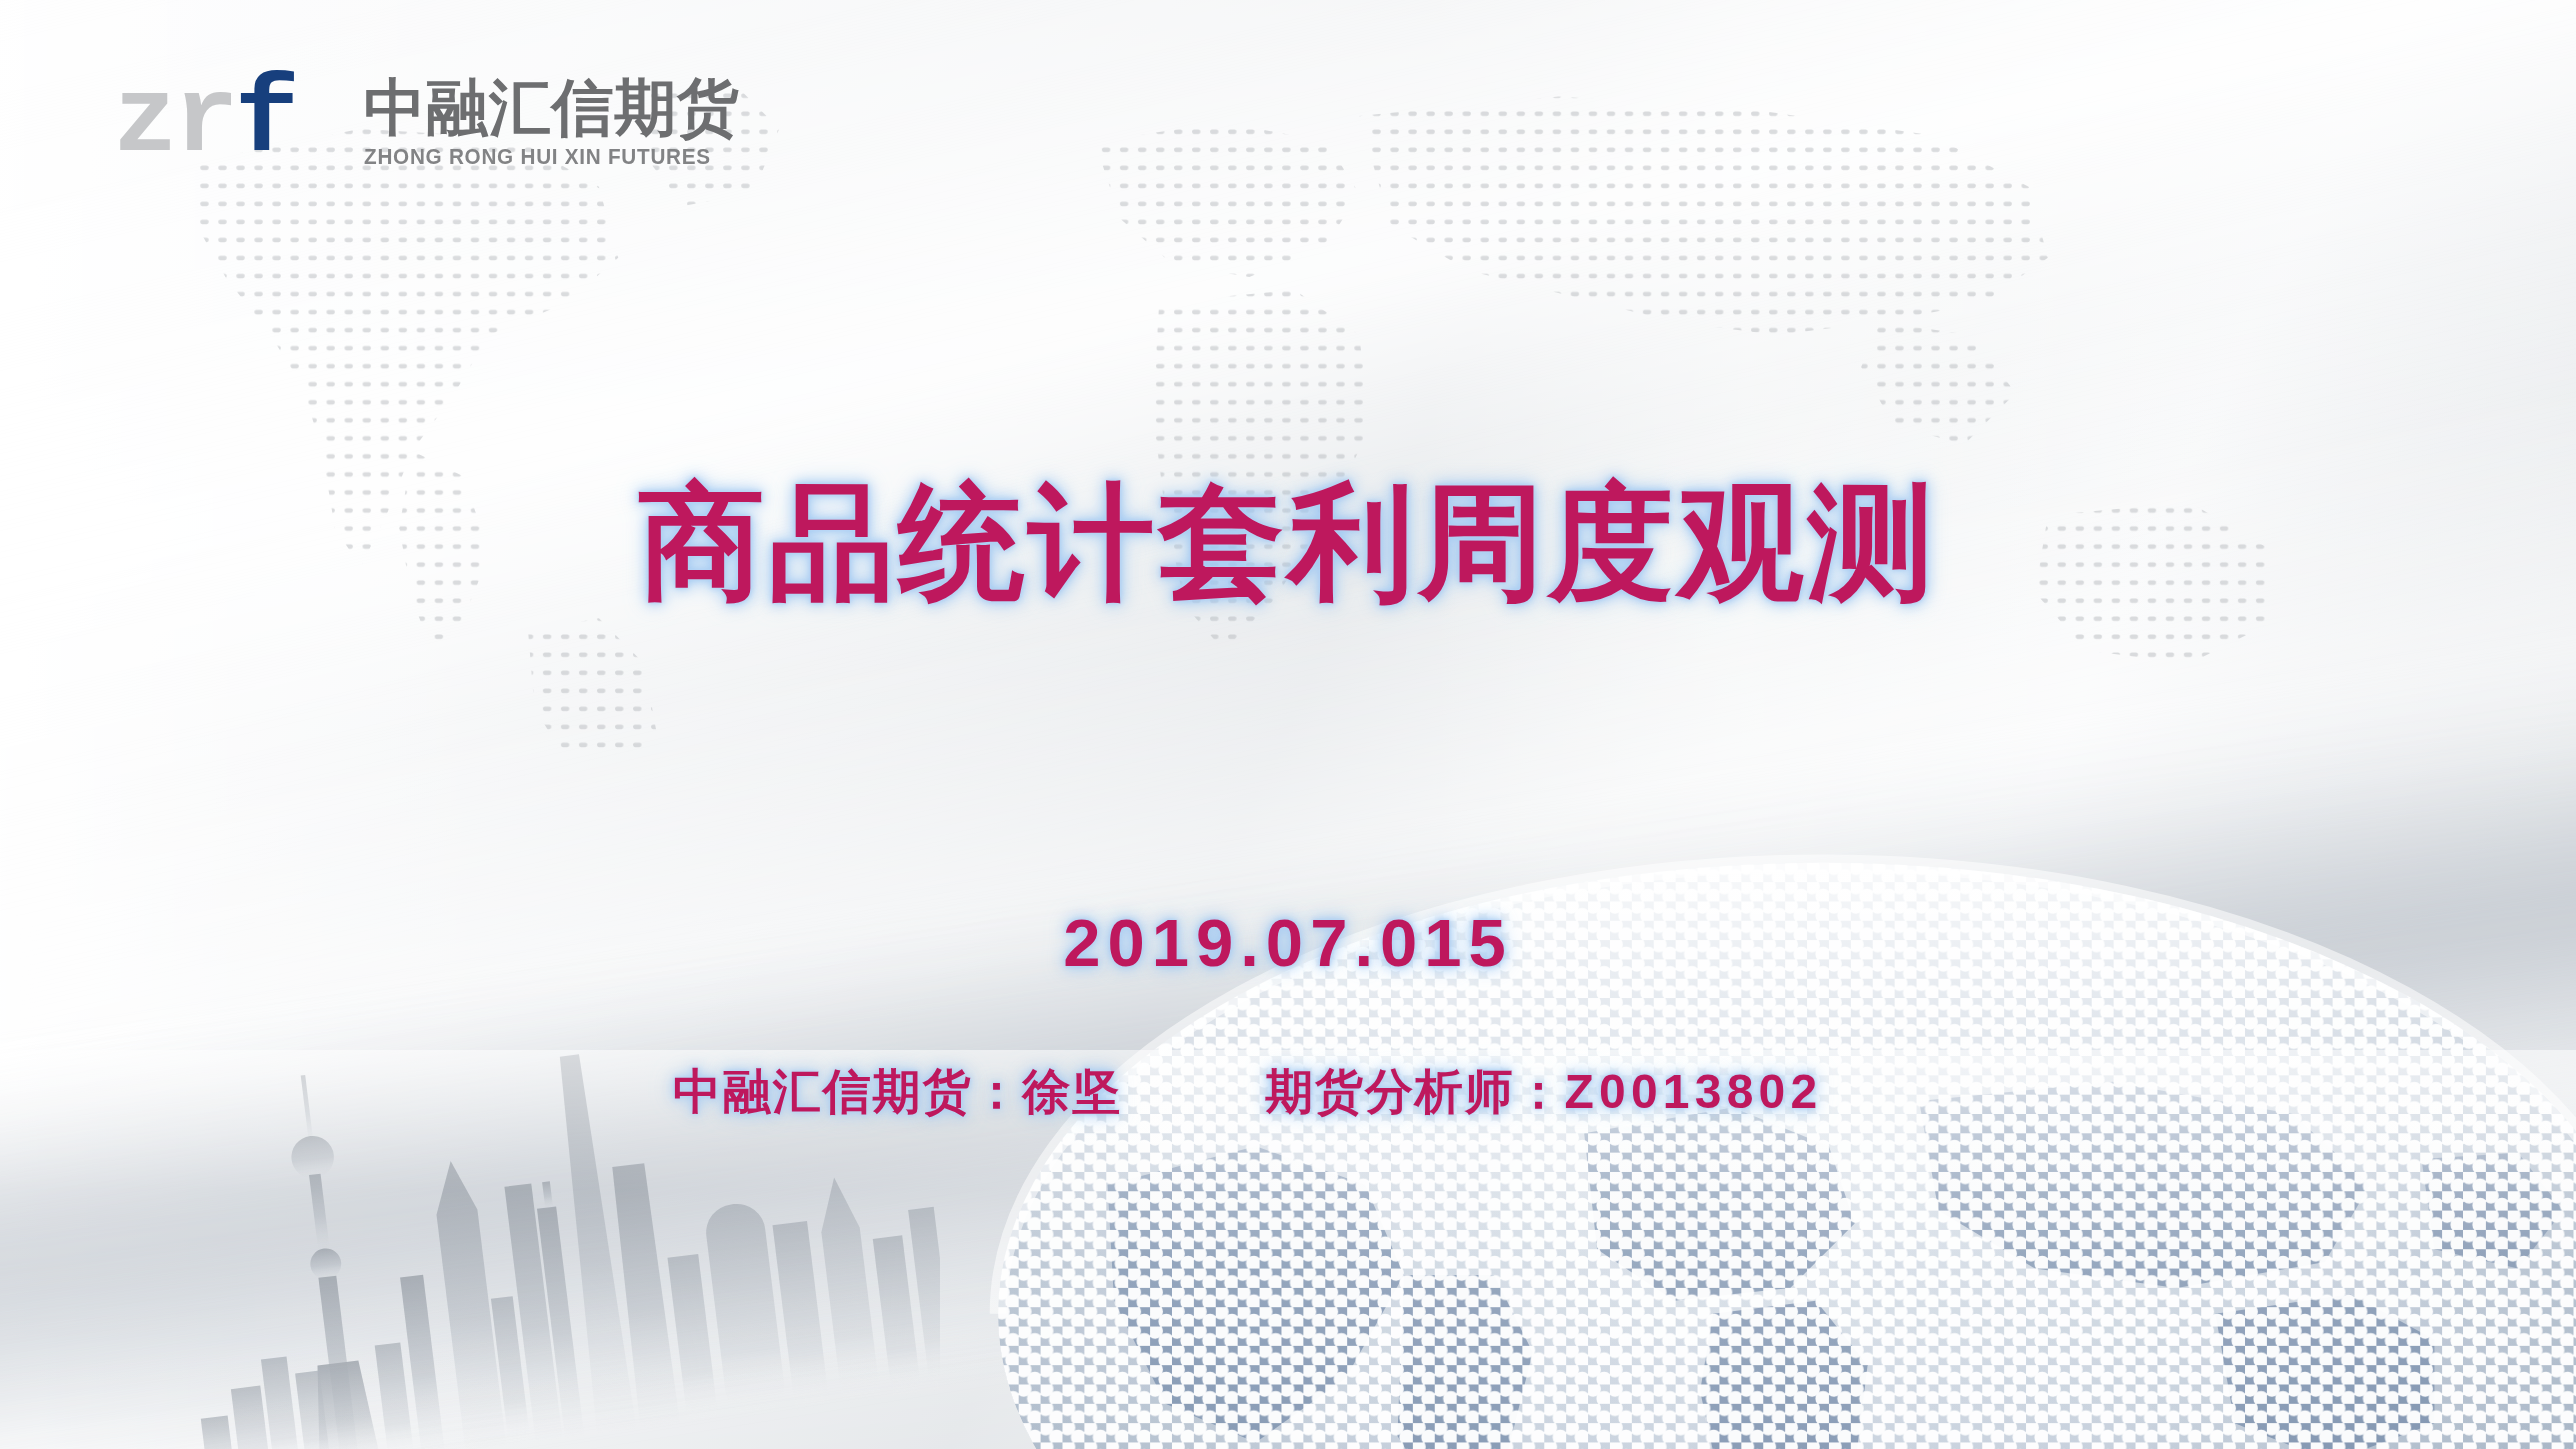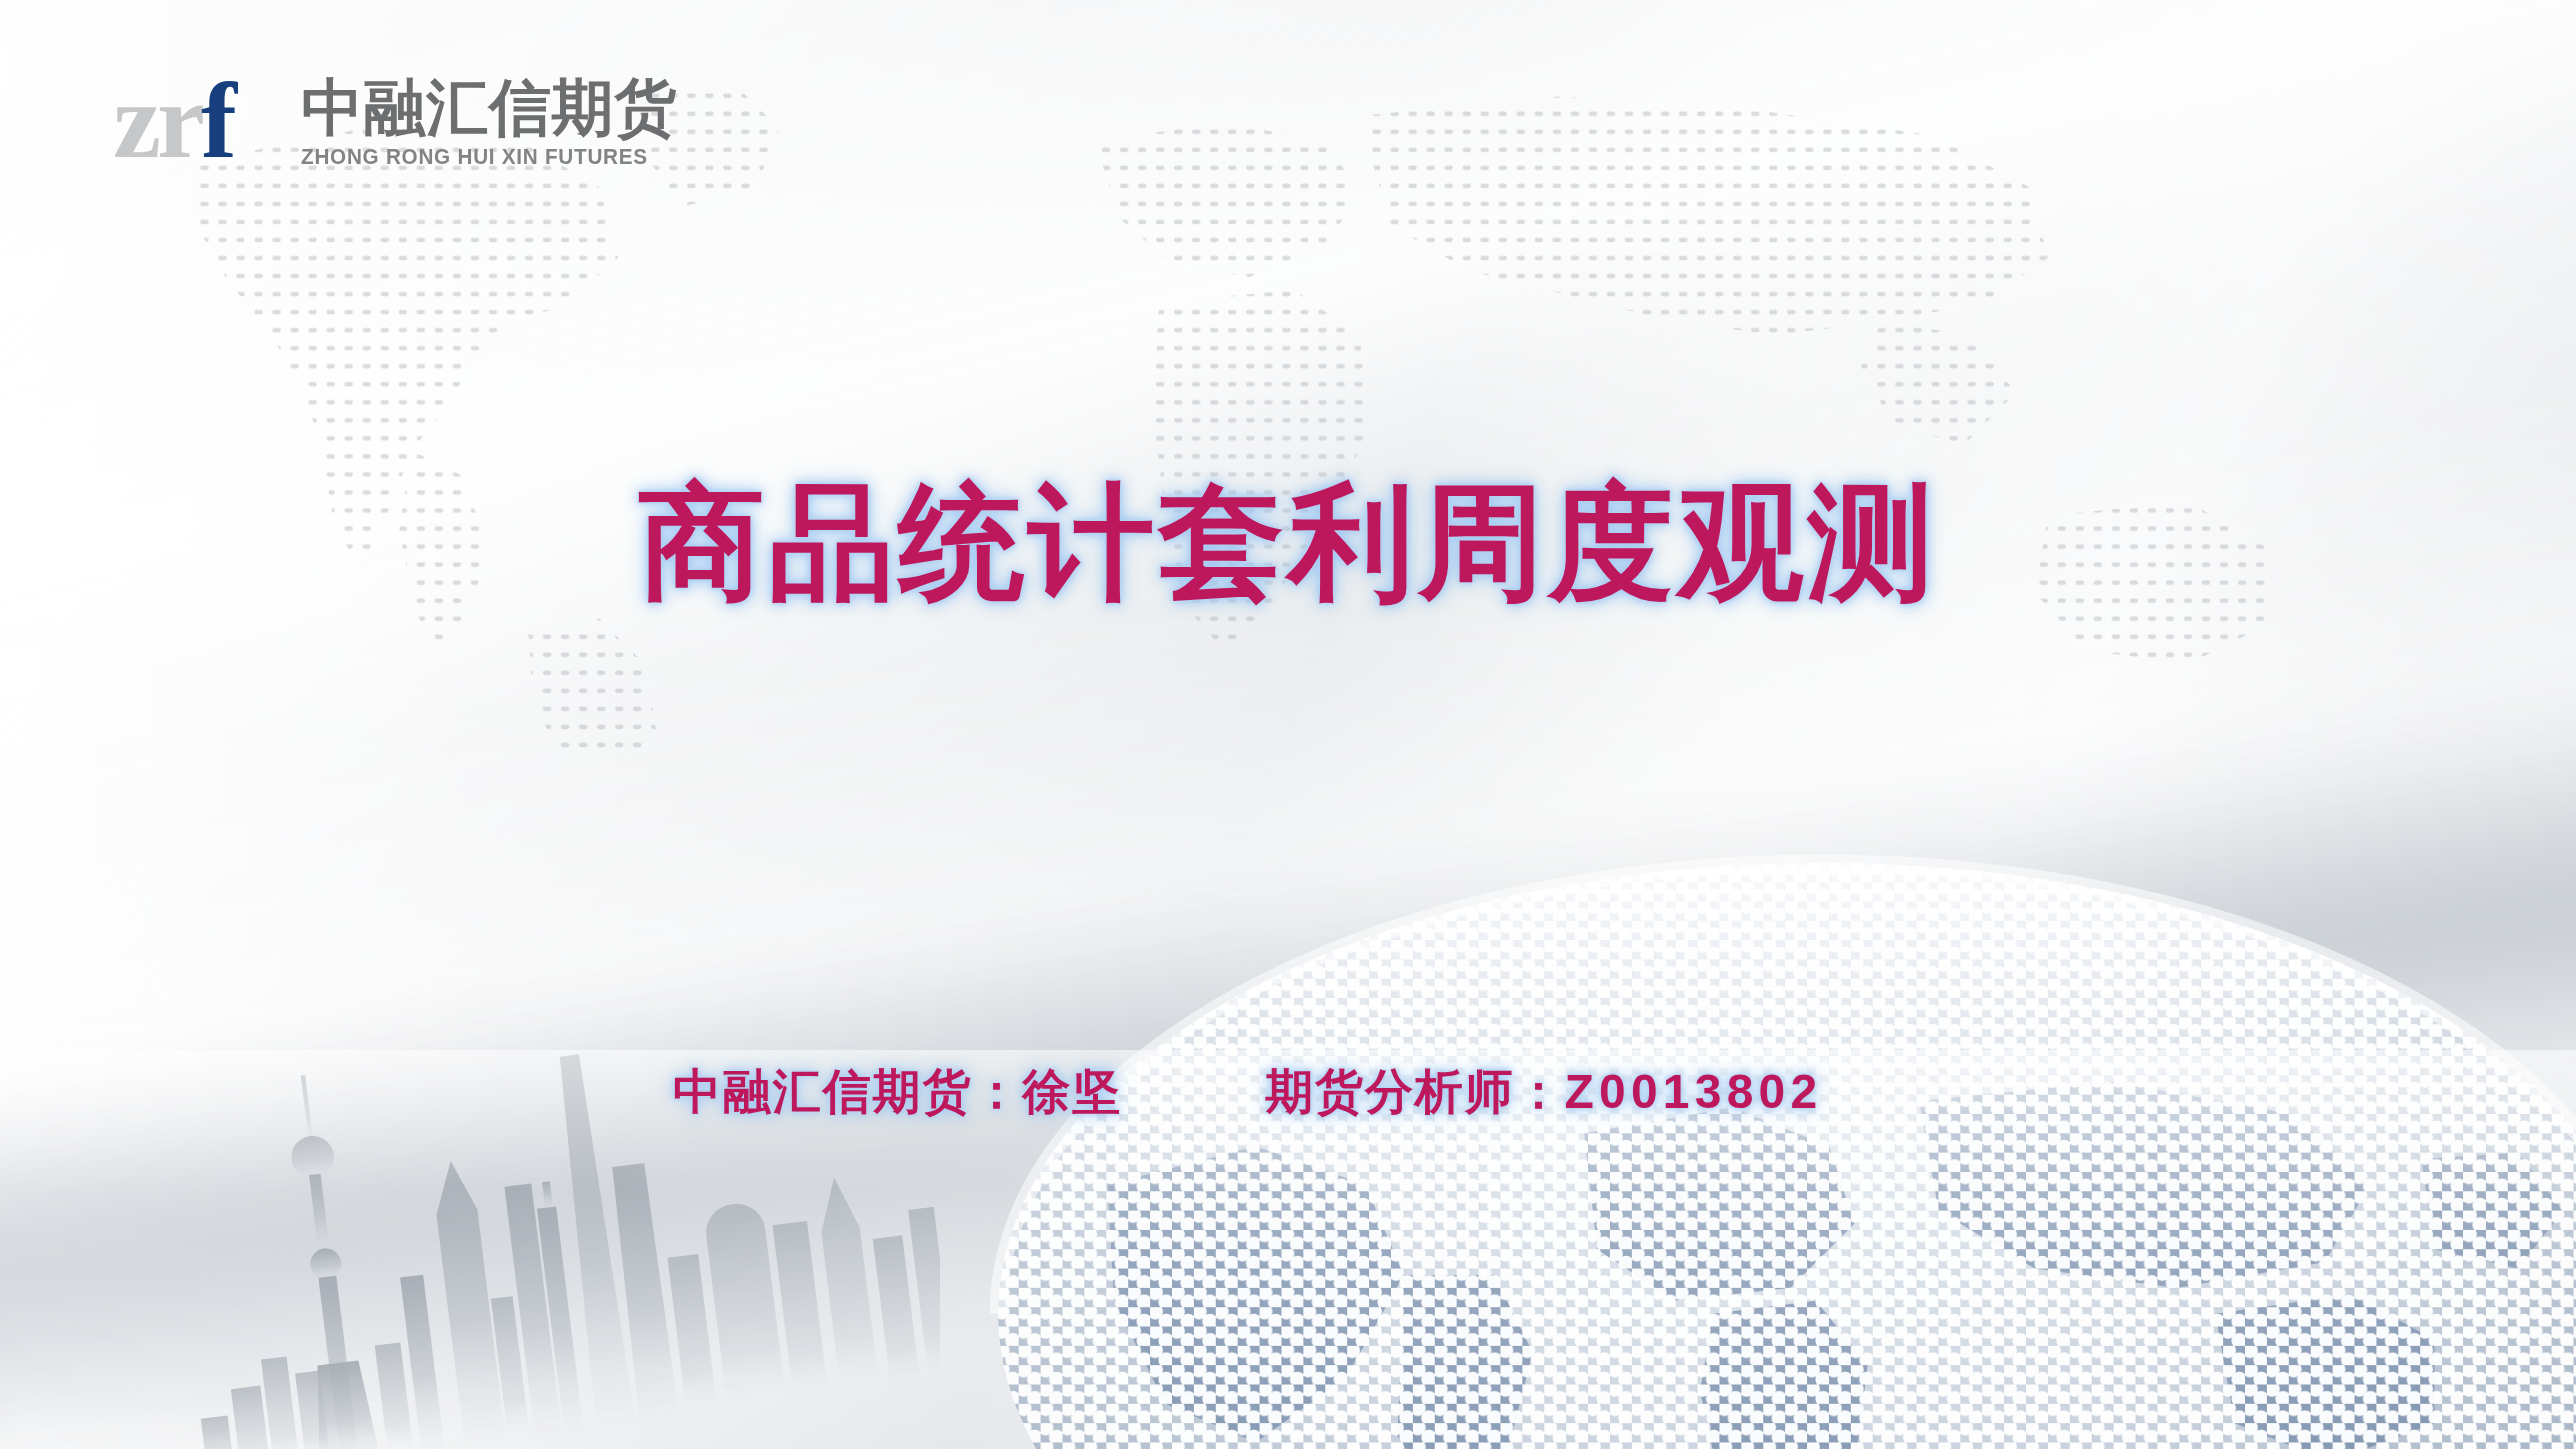--- a/index.html
+++ b/index.html
@@ -149,21 +149,21 @@
     top: 72px;
     display: flex;
     align-items: flex-start;
     gap: 28px;
   }
   .logo-mark {
     font-size: 108px;
     line-height: 0.86;
     font-weight: 700;
     letter-spacing: -3.9px;
-    font-family: Liberation Serif, serif;
+    font-family: Liberation Mono, monospace;
     margin-top: 2.6px;
   }
   .logo-mark .zr { color: #c6c7c9; }
   .logo-mark .f  { color: #173f7d; }
 
   .logo-words {
     display: flex;
     flex-direction: column;
     padding-top: 5.2px;
     margin-left: 40px;
@@ -389,20 +389,21 @@
   <div id="logo">
     <div class="logo-mark"><span class="zr">zr</span><span class="f">f</span></div>
     <div class="logo-words">
       <div class="logo-cn">中融汇信期货</div>
       <div class="logo-en">ZHONG RONG HUI XIN FUTURES</div>
     </div>
   </div>
 
   <div id="main-title" class="glow-blue">商品统计套利周度观测</div>
 
+  <div id="date-line" class="glow-blue">2019.07.015</div>
 
   <div id="credits" class="glow-blue">
     <span>中融汇信期货：</span>
       <span>徐坚</span>
       <span class="gap"></span>
       <span>期货分析师：</span>
       <span class="credit-num">Z0013802</span>
   </div>
 
 </div>

